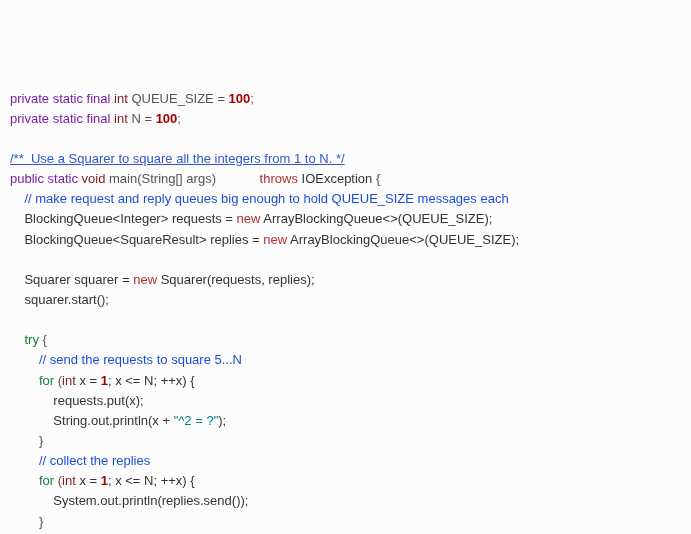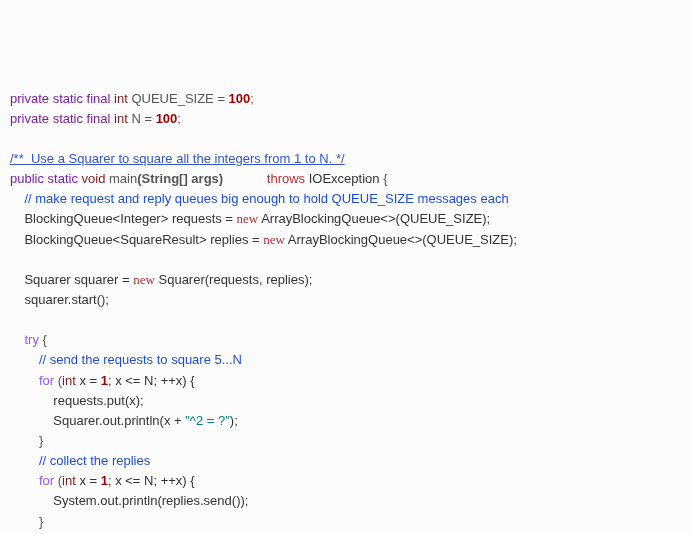--- a/index.html
+++ b/index.html
@@ -10,30 +10,30 @@
     font-size: 13px;
     line-height: 1.55;
     color: #333;
     white-space: pre;
     width: 691px;
     box-sizing: border-box;
   }
   .code { display:block; white-space:pre; }
   .kw-mod { color:#7a1fa2; }       
   .kw-type { color:#7f1d1d; }      
-  .kw-new { color:#b03030;font-family:Liberation Serif, serif; }       
+  .kw-new { color:#b03030; }       
   .kw-throws { color:#b03030;padding-left:40px; }    
-  .kw-ctrl { color:#8b5cf6; }      
+  .kw-ctrl { color:#15803d; }      
   .comment-block { color:#3355cc;text-decoration:underline; }
   .comment-line { color:#1d4ed8; } 
   .lit-num { color:#a00000;font-weight:bold; }
   .lit-str { color:#008080; }
   .cls { color:#333;margin-top:48px; }
   .ident { color:#555; }
-  .paren { color:#555;font-weight:bold; }
+  .paren { color:#555; }
   .op { color:#555; }
 </style>
 </head>
 <body>
 
 
 
 <span class="code"><span><span class="kw-mod">private static final</span> <span class="kw-type">int</span> <span class="ident">QUEUE_SIZE</span><span class="op"> = </span><span class="lit-num">100</span><span class="op">;</span></span>
 <span><span class="kw-mod">private static final</span> <span class="kw-type">int</span> <span class="ident">N</span><span class="op"> = </span><span class="lit-num">100</span><span class="op">;</span></span>
 
@@ -43,21 +43,21 @@
 <span>    <span class="cls">BlockingQueue&lt;Integer&gt; requests = </span><span class="kw-new">new</span><span class="cls"> ArrayBlockingQueue&lt;&gt;(QUEUE_SIZE);</span></span>
 <span>    <span class="cls">BlockingQueue&lt;SquareResult&gt; replies = </span><span class="kw-new">new</span><span class="cls"> ArrayBlockingQueue&lt;&gt;(QUEUE_SIZE);</span></span>
 
 <span>    <span class="cls">Squarer squarer = </span><span class="kw-new">new</span><span class="cls"> Squarer(requests, replies);</span></span>
 <span>    <span class="cls">squarer.start();</span></span>
 
 <span>    <span class="kw-ctrl">try</span><span class="op"> {</span></span>
 <span>        <span class="comment-line">// send the requests to square 5...N</span></span>
 <span>        <span class="kw-ctrl">for</span><span class="op"> (</span><span class="kw-type">int</span><span class="cls"> x = </span><span class="lit-num">1</span><span class="cls">; x &lt;= N; ++x) {</span></span>
 <span>            <span class="cls">requests.put(x);</span></span>
-<span>            <span class="cls">Squarer.out.println(x + </span><span class="lit-str">"^2 = ?"</span><span class="cls">);</span></span>
+<span>            <span class="cls">String.out.println(x + </span><span class="lit-str">"^2 = ?"</span><span class="cls">);</span></span>
 <span>        <span class="op">}</span></span>
 <span>        <span class="comment-line">// collect the replies</span></span>
 <span>        <span class="kw-ctrl">for</span><span class="op"> (</span><span class="kw-type">int</span><span class="cls"> x = </span><span class="lit-num">1</span><span class="cls">; x &lt;= N; ++x) {</span></span>
 <span>            <span class="cls">System.out.println(replies.send());</span></span>
 <span>        <span class="op">}</span></span>
 <span>    <span class="op">} </span><span class="kw-ctrl">catch</span><span class="cls"> (InterruptedException ie) {</span></span>
 
 
 </span>
 

